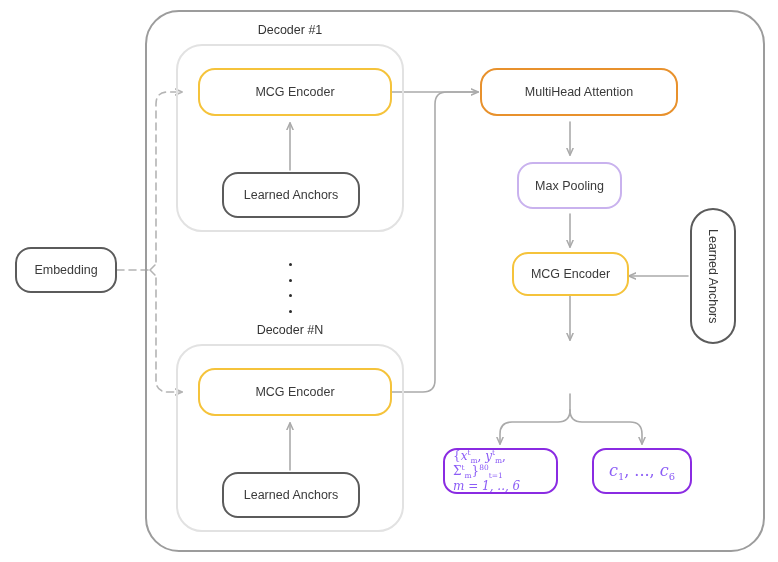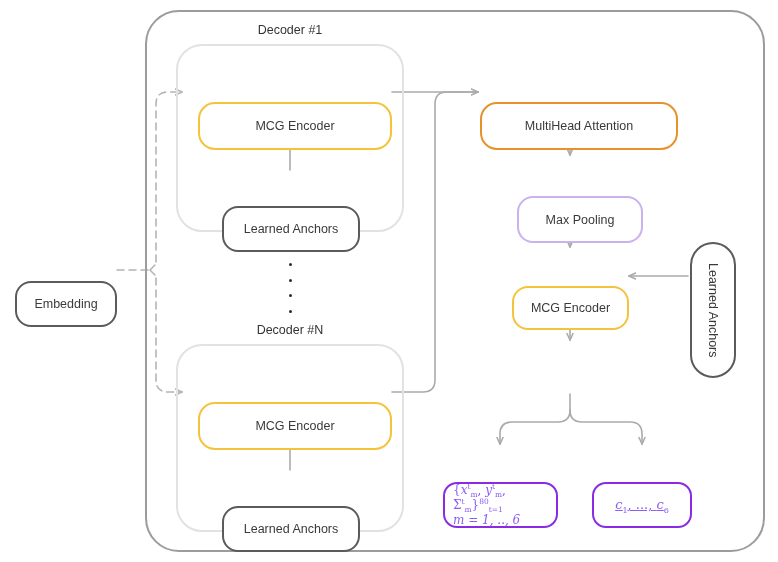--- a/index.html
+++ b/index.html
@@ -3,21 +3,21 @@
 <meta charset="utf-8">
 <style>
   html,body{margin:0;padding:0;background:#ffffff;}
   body{width:778px;height:562px;overflow:hidden;
        font-family:"Liberation Sans","DejaVu Sans",sans-serif;}
   #stage{position:relative;width:778px;height:562px;padding-left:36px;}
   #wires{position:absolute;left:0;top:0;width:778px;height:562px;}
 
   .node{position:absolute;box-sizing:border-box;display:flex;
         align-items:center;justify-content:center;text-align:center;
-        background:#ffffff;border-style:solid;color:#3a3a3a;margin-top:34px;}
+        background:#ffffff;border-style:solid;color:#3a3a3a;}
   .grp{position:absolute;box-sizing:border-box;background:transparent;}
 
   .lbl{position:absolute;color:#333;white-space:nowrap;}
 
   .vert{writing-mode:vertical-rl;text-orientation:mixed;}
 
   .math{font-family:"DejaVu Serif","Liberation Serif",serif;
         font-style:italic;color:#8b5cf6;line-height:1.25;}
   .math .up{font-style:normal;}
   sub,sup{font-style:normal;font-size:.62em;line-height:0;}
@@ -113,21 +113,21 @@
   <div class="node" style="left:222px;top:472px;width:138px;height:46px;
               border-width:2.2px;border-color:#5b5b5b;border-radius:16px;font-size:12.5px;">
     <span>Learned Anchors</span>
   </div>
 
   <div class="node" style="left:480px;top:68px;width:198px;height:48px;
               border-width:2.6px;border-color:#e8912c;border-radius:17px;font-size:12.5px;">
     <span>MultiHead Attention</span>
   </div>
 
-  <div class="node" style="left:517px;top:162px;width:126px;height:47px;
+  <div class="node" style="left:517px;top:162px;width:105px;height:47px;
               border-width:2.2px;border-color:#c9b2ee;border-radius:16px;font-size:12.5px;">
     <span>Max Pooling</span>
   </div>
 
   <div class="node" style="left:512px;top:252px;width:117px;height:44px;
               border-width:2.6px;border-color:#f5c33b;border-radius:16px;font-size:12.5px;">
     <span>MCG Encoder</span>
   </div>
 
   <div class="node vert" style="left:690px;top:208px;width:46px;height:136px;
@@ -142,18 +142,18 @@
     <div class="math" style="font-size:12px;text-align:left;">
       <div>
         <span class="up">{</span><span>x</span><sup>t</sup><sub>m</sub><span class="up">, </span><span>y</span><sup>t</sup><sub>m</sub><span class="up">, </span><span class="up">Σ</span><sup>t</sup><sub>m</sub><span class="up">}</span><sup>80</sup><sub>t=1</sub>
       </div>
       <div>m = 1, .., 6</div>
     </div>
   </div>
 
   <div class="node" style="left:592px;top:448px;width:100px;height:46px;
               border-width:2.4px;border-color:#8a2be2;border-radius:14px;">
-    <div class="math" style="font-size:13px;text-decoration:underline;">
+    <div class="math" style="font-size:16px;">
       <span>c</span><sub>1</sub><span class="up">, ..., </span><span>c</span><sub>6</sub>
     </div>
   </div>
 
 </div>
 
 </body></html>

